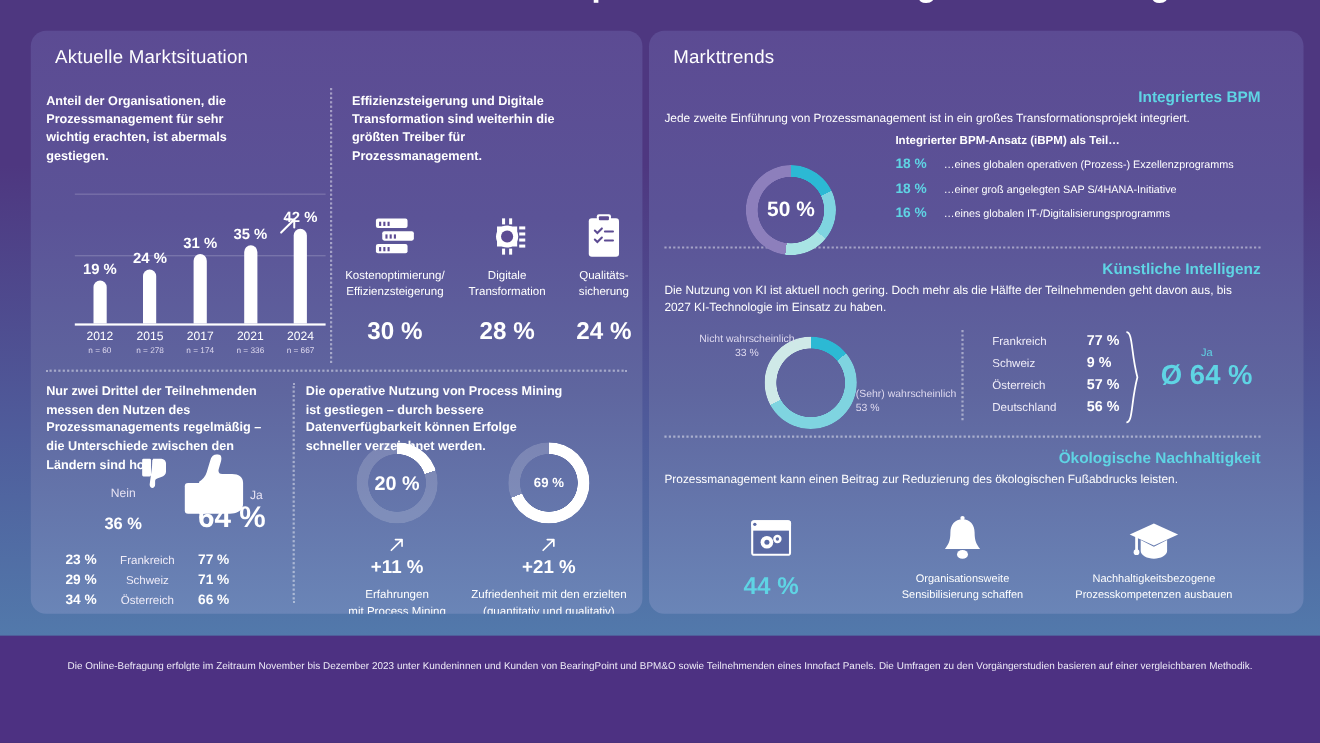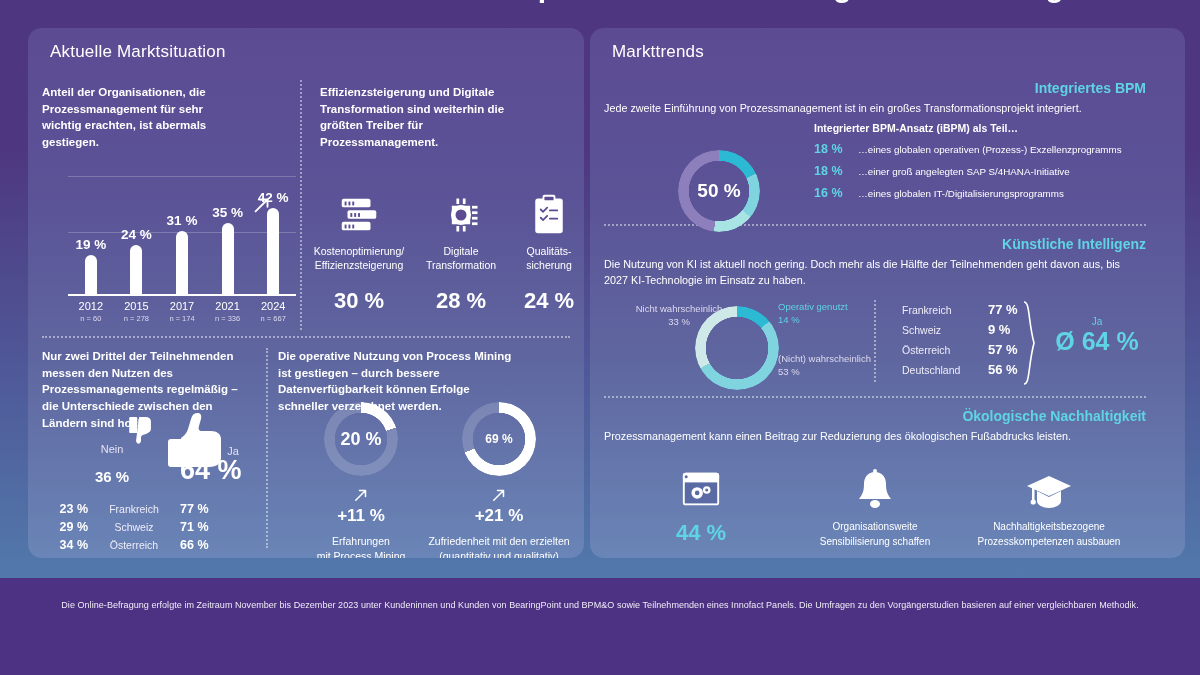--- a/index.html
+++ b/index.html
@@ -378,26 +378,22 @@
   <div id="ai-donut" style="position:absolute;left:105px;top:278px;">
       <div style="position: relative; width: 84px; height: 84px;">
         <div class="donut" style="width: 84px; height: 84px; background: conic-gradient(rgb(44, 185, 212) 0%, rgb(44, 185, 212) 14%, rgb(127, 212, 224) 14%, rgb(127, 212, 224) 67%, rgb(207, 233, 232) 67%, rgb(207, 233, 232) 100%); mask-image: radial-gradient(circle, transparent 0px, transparent 31px, rgb(0, 0, 0) 31.5px);"></div>
       </div>
     </div>
 
   <div class="ki-lbl grey" style="left:34px;top:274px;width:110px;text-align:center;">
     <span>Nicht wahrscheinlich</span><br>
     <span>33 %</span>
   </div>
-  <div class="ki-lbl teal" style="left:188px;top:272px;width:130px;">
-    <span>Operativ genutzt</span><br>
-    <span>14 %</span>
-  </div>
   <div class="ki-lbl grey" style="left:188px;top:324px;width:130px;">
-    <span>(Nicht) wahrscheinlich</span><br>
+    <span>(Sehr) wahrscheinlich</span><br>
     <span>53 %</span>
   </div>
 
   <div id="ai-country-table" style="position:absolute;left:312px;top:274px;">
       <div class="kt-row">
         <span class="cn">Frankreich</span>
         <span class="cv">77 %</span>
       </div>
       <div class="kt-row">
         <span class="cn">Schweiz</span>

